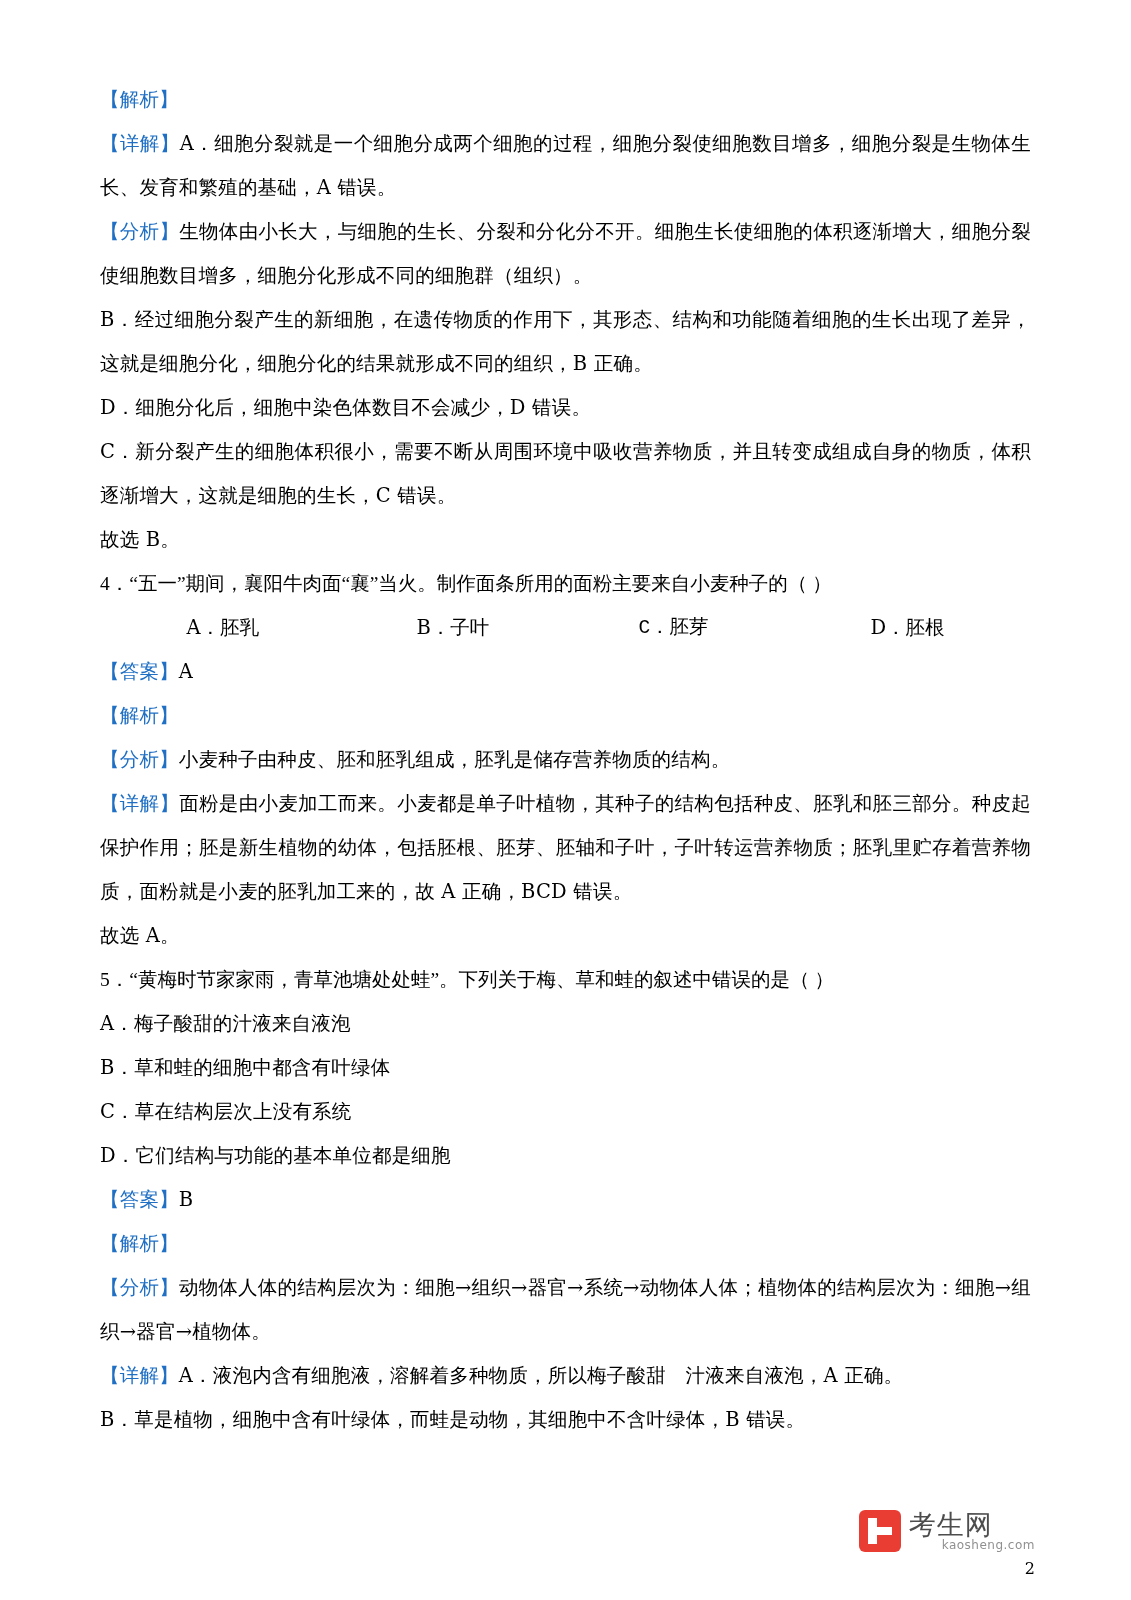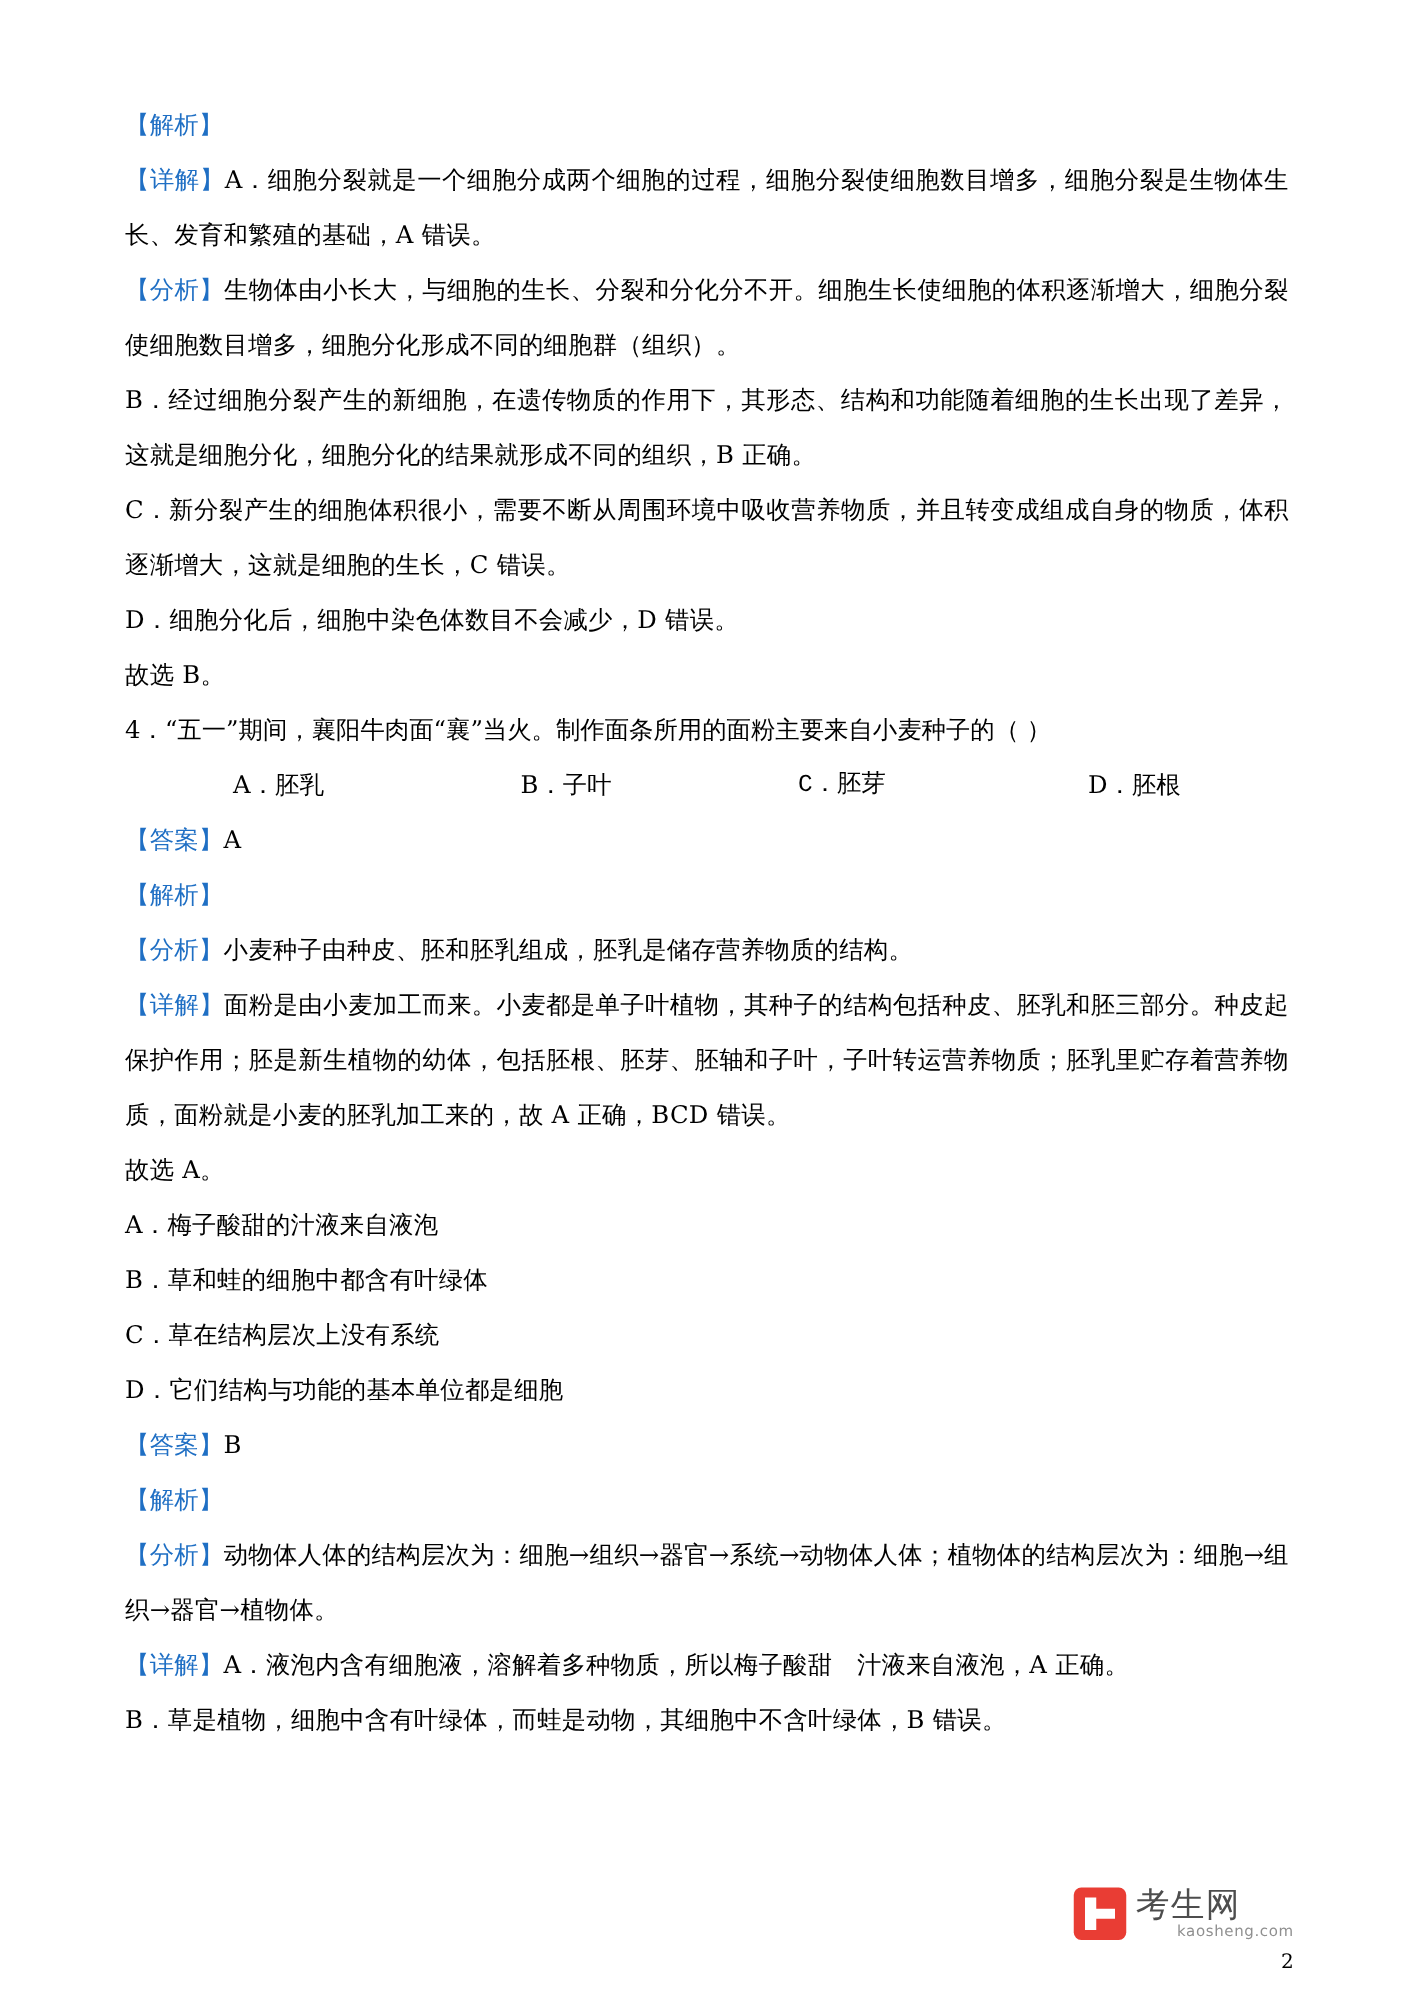--- a/index.html
+++ b/index.html
@@ -27,20 +27,21 @@
     text-align: justify;
     margin: 0 0 0 0;
     letter-spacing: 0.2px;
   }
   .tag {
     color: #1f6fc4;
   }
   .qline {
     font-size: 19.5px;
     line-height: 44px;
+    font-family: Liberation Serif, serif;
   }
   .options {
     font-size: 19.5px;
     line-height: 44px;
     display: flex;
     width: 100%;
     justify-content: center;
   }
   .opt {
     white-space: nowrap;
@@ -122,23 +123,23 @@
   <div class="para">
     <span class="tag">【详解】</span><span>A．细胞分裂就是一个细胞分成两个细胞的过程，细胞分裂使细胞数目增多，细胞分裂是生物体生长、发育和繁殖的基础，A 错误。</span>
   </div>
 
   <div class="para">
     <span class="tag">【分析】</span><span>生物体由小长大，与细胞的生长、分裂和分化分不开。细胞生长使细胞的体积逐渐增大，细胞分裂使细胞数目增多，细胞分化形成不同的细胞群（组织）。</span>
   </div>
 
   <div class="para">B．经过细胞分裂产生的新细胞，在遗传物质的作用下，其形态、结构和功能随着细胞的生长出现了差异，这就是细胞分化，细胞分化的结果就形成不同的组织，B 正确。</div>
 
+  <div class="para">D．细胞分化后，细胞中染色体数目不会减少，D 错误。</div>
+
   <div class="para">C．新分裂产生的细胞体积很小，需要不断从周围环境中吸收营养物质，并且转变成组成自身的物质，体积逐渐增大，这就是细胞的生长，C 错误。</div>
-
-  <div class="para">D．细胞分化后，细胞中染色体数目不会减少，D 错误。</div>
 
   <div class="para">故选 B。</div>
 
   <div class="qline">4．“五一”期间，襄阳牛肉面“襄”当火。制作面条所用的面粉主要来自小麦种子的（      ）</div>
 
   <div class="options">
     <span class="opt opt-a">A．胚乳</span>
     <span class="opt opt-b">B．子叶</span>
     <span class="opt opt-c">C．胚芽</span>
     <span class="opt opt-d">D．胚根</span>
@@ -155,20 +156,21 @@
   <div class="para">
     <span class="tag">【分析】</span><span>小麦种子由种皮、胚和胚乳组成，胚乳是储存营养物质的结构。</span>
   </div>
 
   <div class="para">
     <span class="tag">【详解】</span><span>面粉是由小麦加工而来。小麦都是单子叶植物，其种子的结构包括种皮、胚乳和胚三部分。种皮起保护作用；胚是新生植物的幼体，包括胚根、胚芽、胚轴和子叶，子叶转运营养物质；胚乳里贮存着营养物质，面粉就是小麦的胚乳加工来的，故 A 正确，BCD 错误。</span>
   </div>
 
   <div class="para">故选 A。</div>
 
+  <div class="qline">5．“黄梅时节家家雨，青草池塘处处蛙”。下列关于梅、草和蛙的叙述中错误的是（      ）</div>
 
   <div class="para">A．梅子酸甜的汁液来自液泡</div>
   <div class="para">B．草和蛙的细胞中都含有叶绿体</div>
   <div class="para">C．草在结构层次上没有系统</div>
   <div class="para">D．它们结构与功能的基本单位都是细胞</div>
 
   <div class="para">
     <span class="tag">【答案】</span><span>B</span>
   </div>
 

